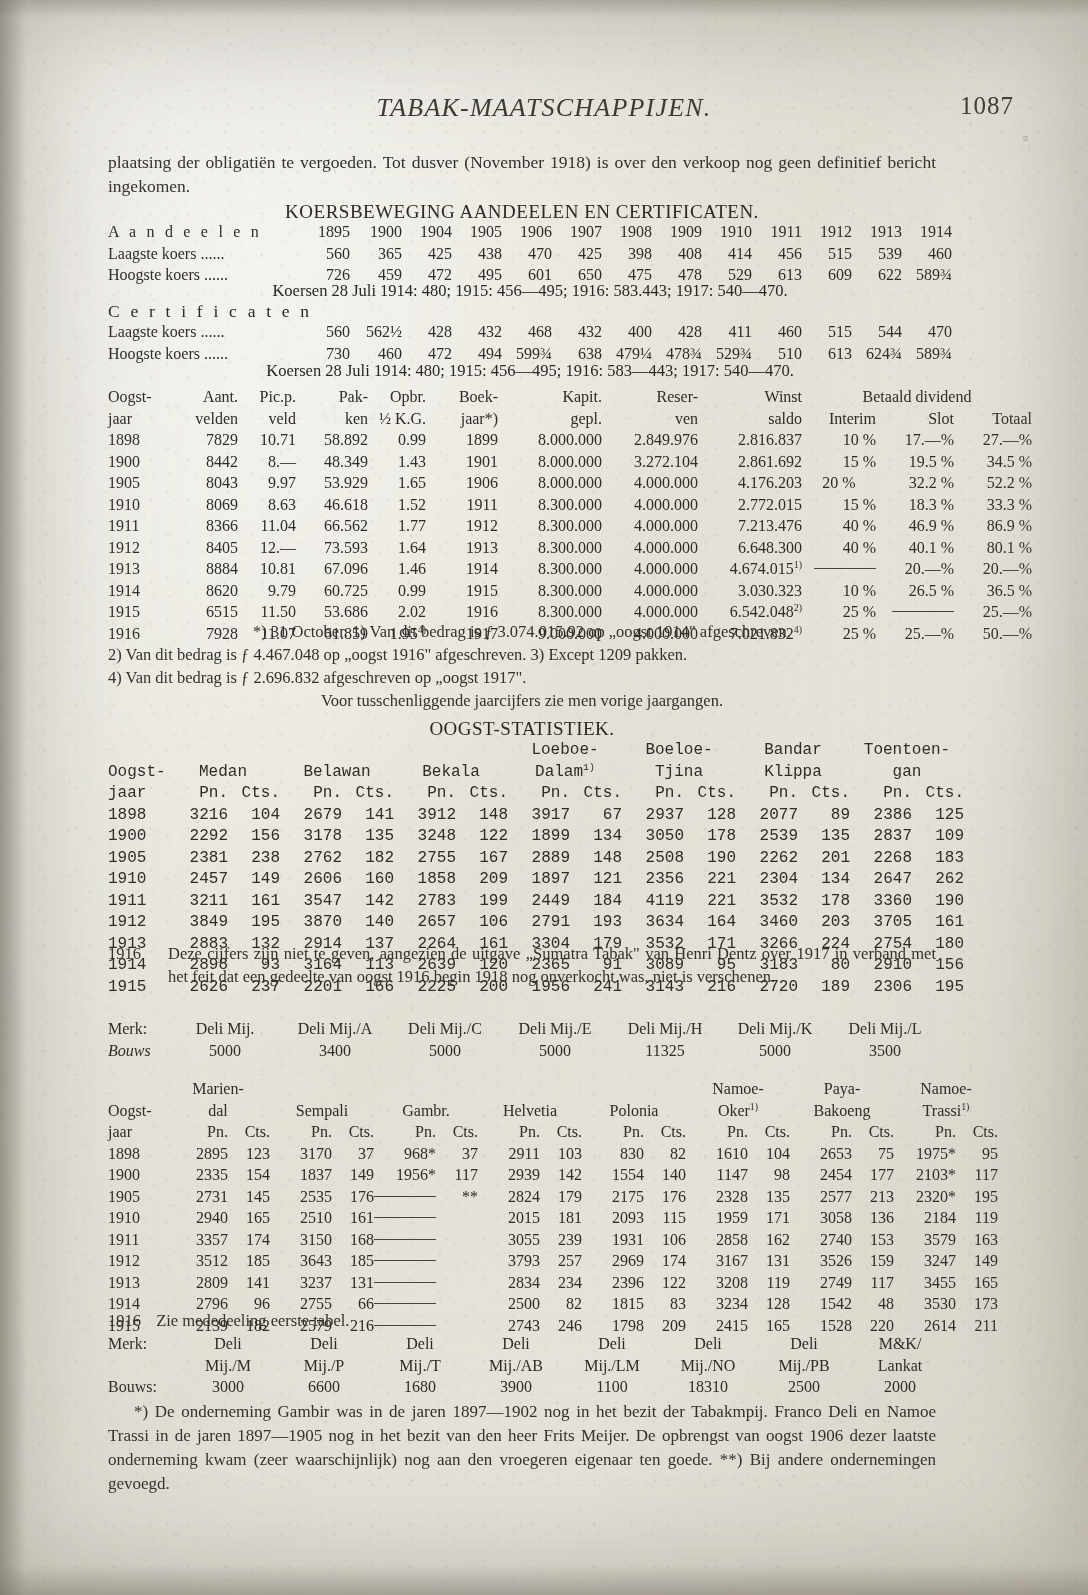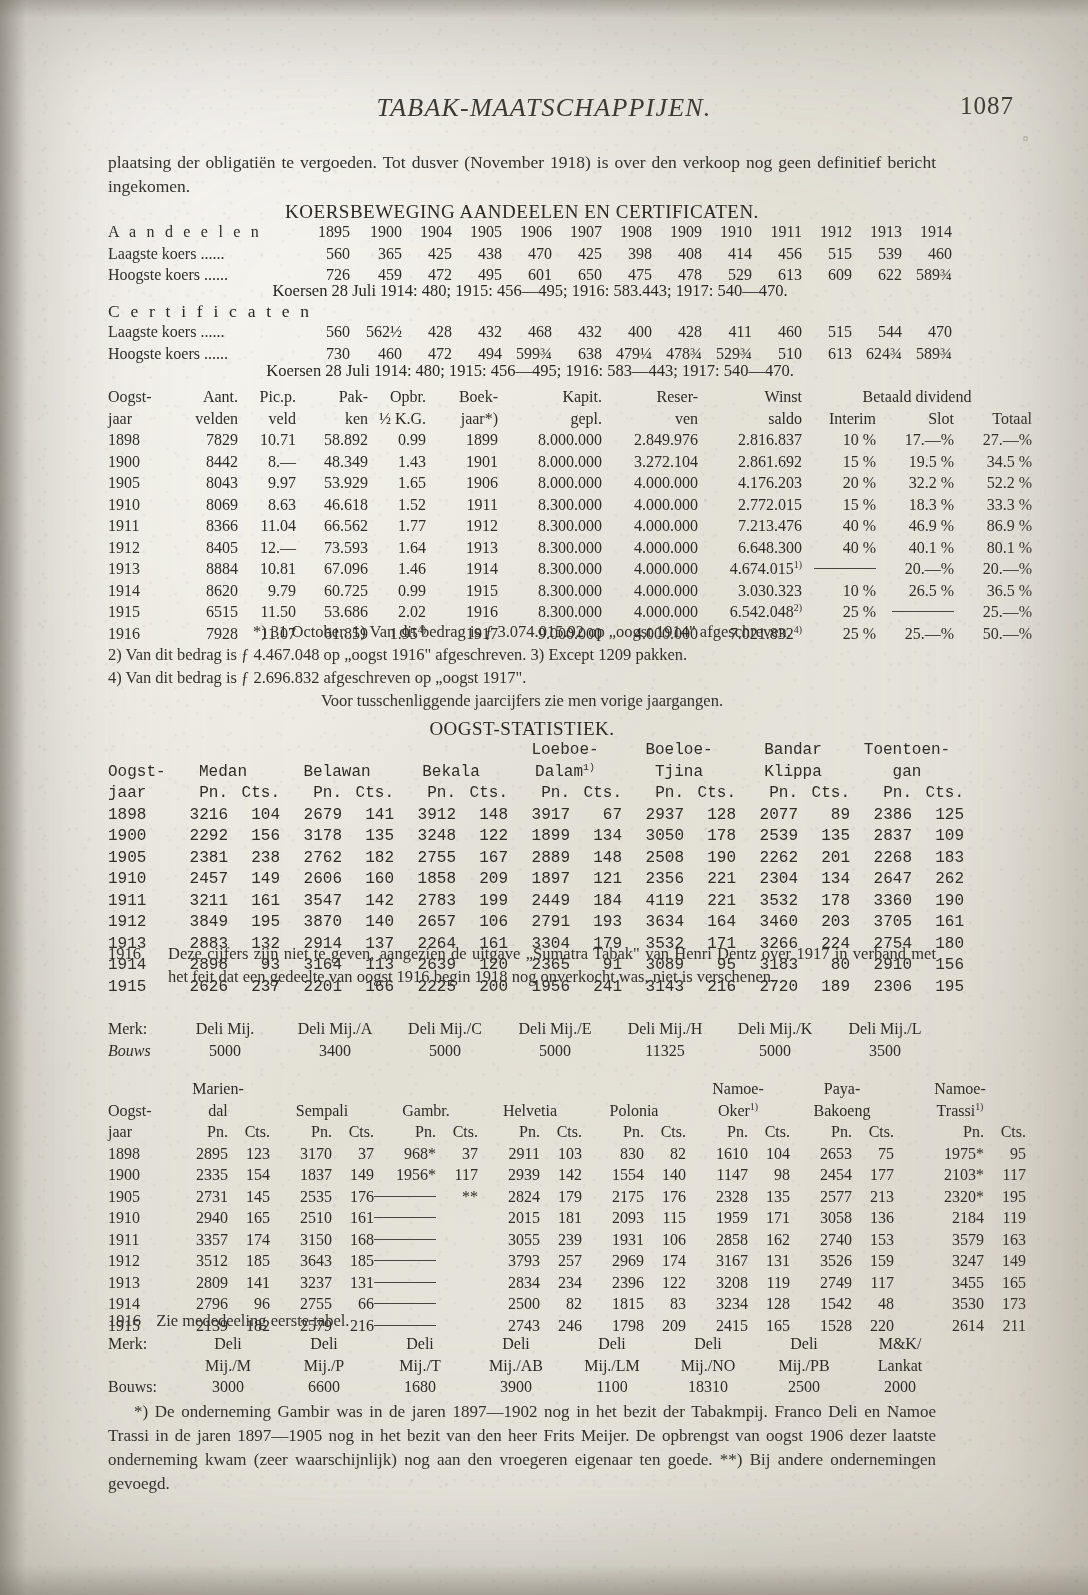--- a/index.html
+++ b/index.html
@@ -246,21 +246,21 @@
           <tr>
             <td class="l" style="width: 62px;">1905</td>
             <td class="r" style="width: 68px;">8043</td>
             <td class="r" style="width: 58px;">9.97</td>
             <td class="r" style="width: 72px;">53.929</td>
             <td class="r" style="width: 58px;">1.65</td>
             <td class="r" style="width: 72px;">1906</td>
             <td class="r" style="width: 104px;">8.000.000</td>
             <td class="r" style="width: 96px;">4.000.000</td>
             <td class="r" style="width: 104px;">4.176.203</td>
-            <td class="r" style="width: 74px;">20 %</td>
+            <td class="r" style="width: 74px; text-align: center;">20 %</td>
             <td class="r" style="width: 78px;">32.2 %</td>
             <td class="r" style="width: 78px;">52.2 %</td>
           </tr>
           <tr>
             <td class="l" style="width: 62px;">1910</td>
             <td class="r" style="width: 68px;">8069</td>
             <td class="r" style="width: 58px;">8.63</td>
             <td class="r" style="width: 72px;">46.618</td>
             <td class="r" style="width: 58px;">1.52</td>
             <td class="r" style="width: 72px;">1911</td>
@@ -783,21 +783,21 @@
             <td class="r" style="width: 62px;"><span class="dash"></span></td>
             <td class="r" style="width: 42px;"></td>
             <td class="r" style="width: 62px;">2500</td>
             <td class="r" style="width: 42px;">82</td>
             <td class="r" style="width: 62px;">1815</td>
             <td class="r" style="width: 42px;">83</td>
             <td class="r" style="width: 62px;">3234</td>
             <td class="r" style="width: 42px;">128</td>
             <td class="r" style="width: 62px;">1542</td>
             <td class="r" style="width: 42px;">48</td>
-            <td class="r" style="width: 62px; padding-left: 28px;">3530</td>
+            <td class="r" style="width: 62px;">3530</td>
             <td class="r" style="width: 42px;">173</td>
           </tr>
           <tr>
             <td class="l" style="width: 58px;">1915</td>
             <td class="r" style="width: 62px;">2139</td>
             <td class="r" style="width: 42px;">182</td>
             <td class="r" style="width: 62px;">2579</td>
             <td class="r" style="width: 42px;">216</td>
             <td class="r" style="width: 62px;"><span class="dash"></span></td>
             <td class="r" style="width: 42px;"></td>

